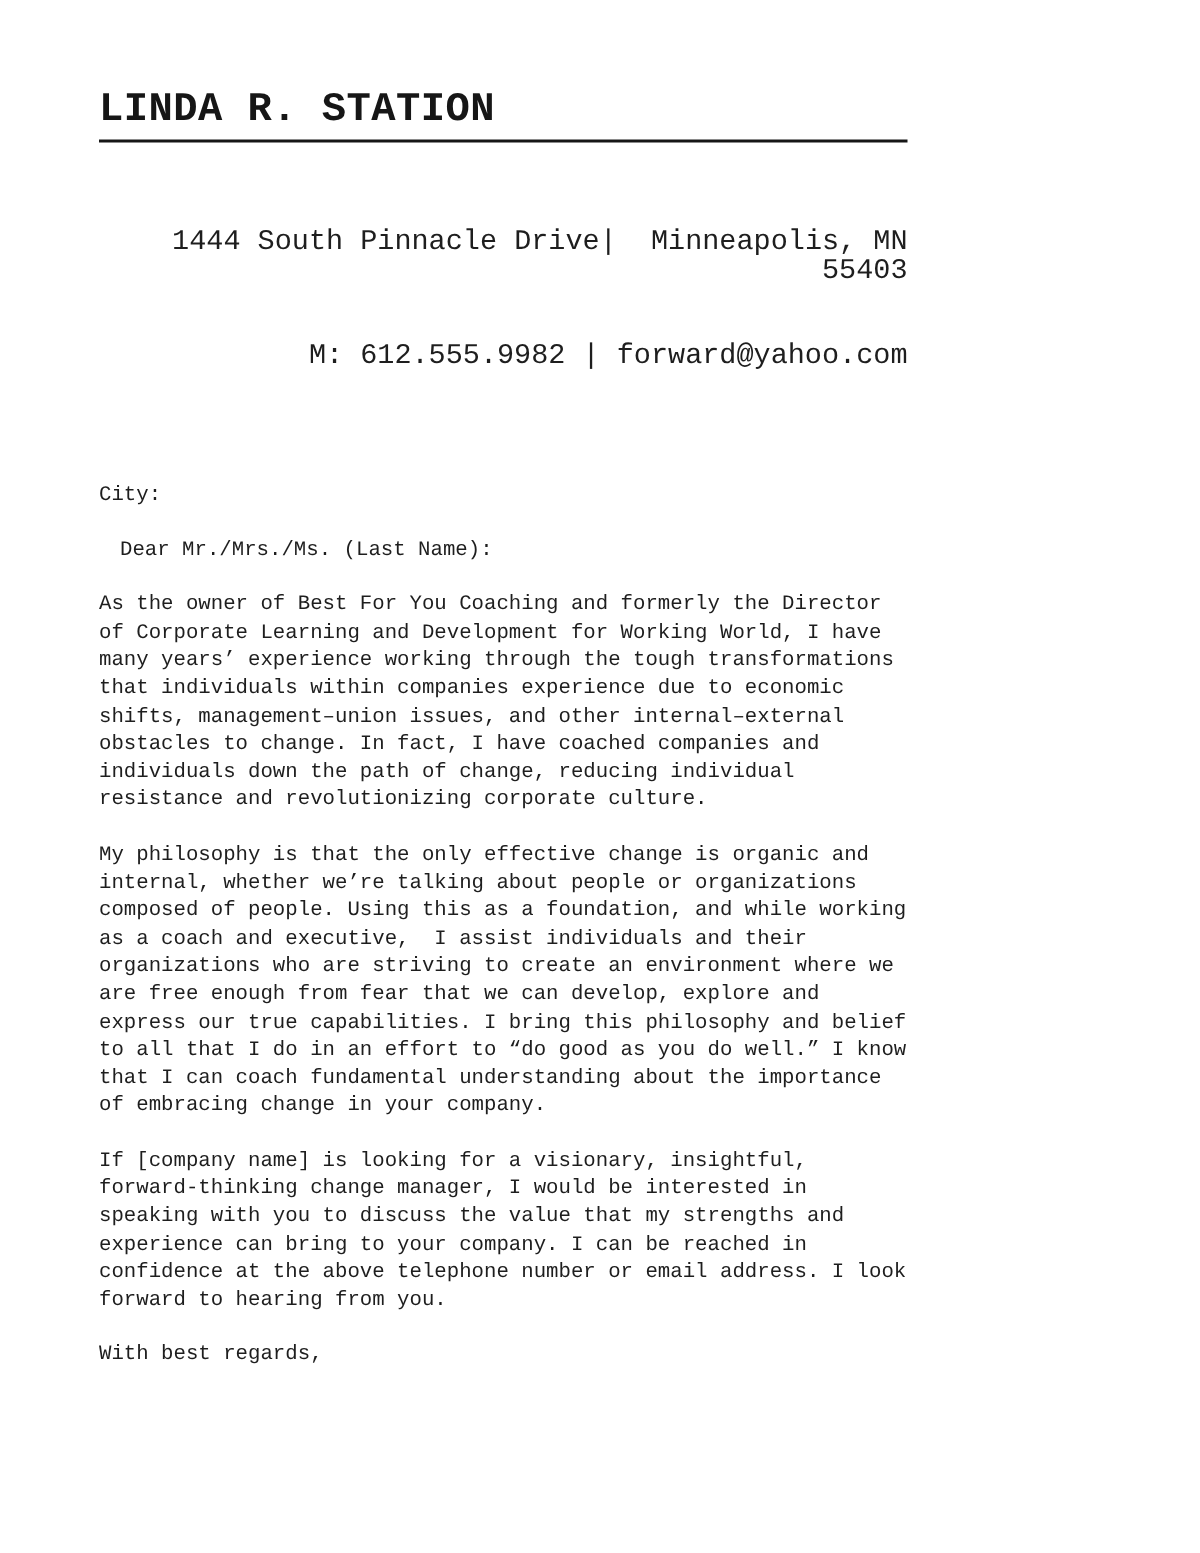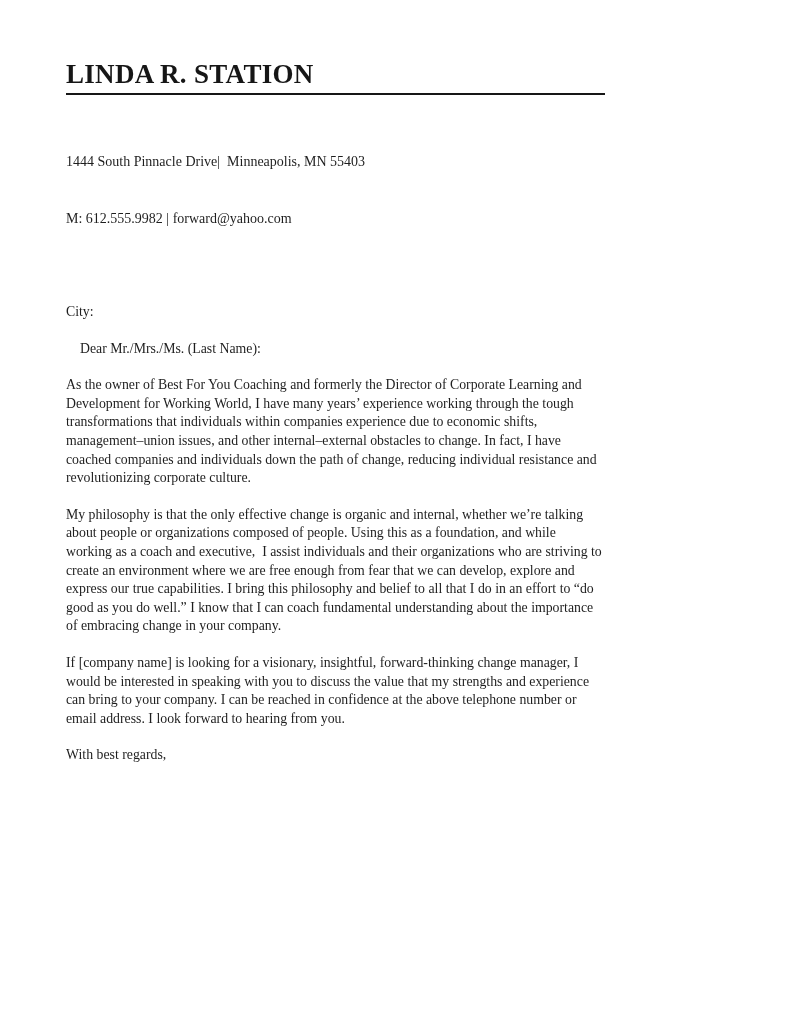--- a/index.html
+++ b/index.html
@@ -1,33 +1,33 @@
 <!DOCTYPE html>
 <html><head>
 <meta charset="utf-8">
 <style>
   
   html, body { margin: 0; padding: 0; }
   body { width: 800px; height: 1035px; background: #ffffff; }
   .page {
     width: 668px; height: 1035px; background: #ffffff;
-    font-family: Liberation Serif, serif;
+    font-family: Liberation Mono, monospace;
     color: #1e1e1e;
     box-sizing: border-box;
     padding: 58px 63px 0 66px;
     overflow: hidden;
   }
   .name {
     font-size: 27px; font-weight: 700; line-height: 32px;
     letter-spacing: 0.3px; margin: 0; color: #161616;
   }
   .rule { height: 0; border-bottom: 2px solid #161616; margin-top: 3px; }
   .contact {
-    margin-top: 19px; text-align: left;
-    font-size: 14px; line-height: 19px; white-space: pre-wrap;
+    margin-top: 19px; text-align: right;
+    font-size: 19px; line-height: 19px; white-space: pre-wrap;
   }
   .body-text { font-size: 13.8px; line-height: 18.6px; white-space: pre-wrap; }
   p { margin: 0; }
   .date       { margin-top: 37px; }
   .recipient  { margin-top: 19px; }
   .salutation { margin-top: 18px; margin-left: 14px; }
   .para       { margin-top: 18px; }
   .closing    { margin-top: 18px; }
 </style>
 </head>

